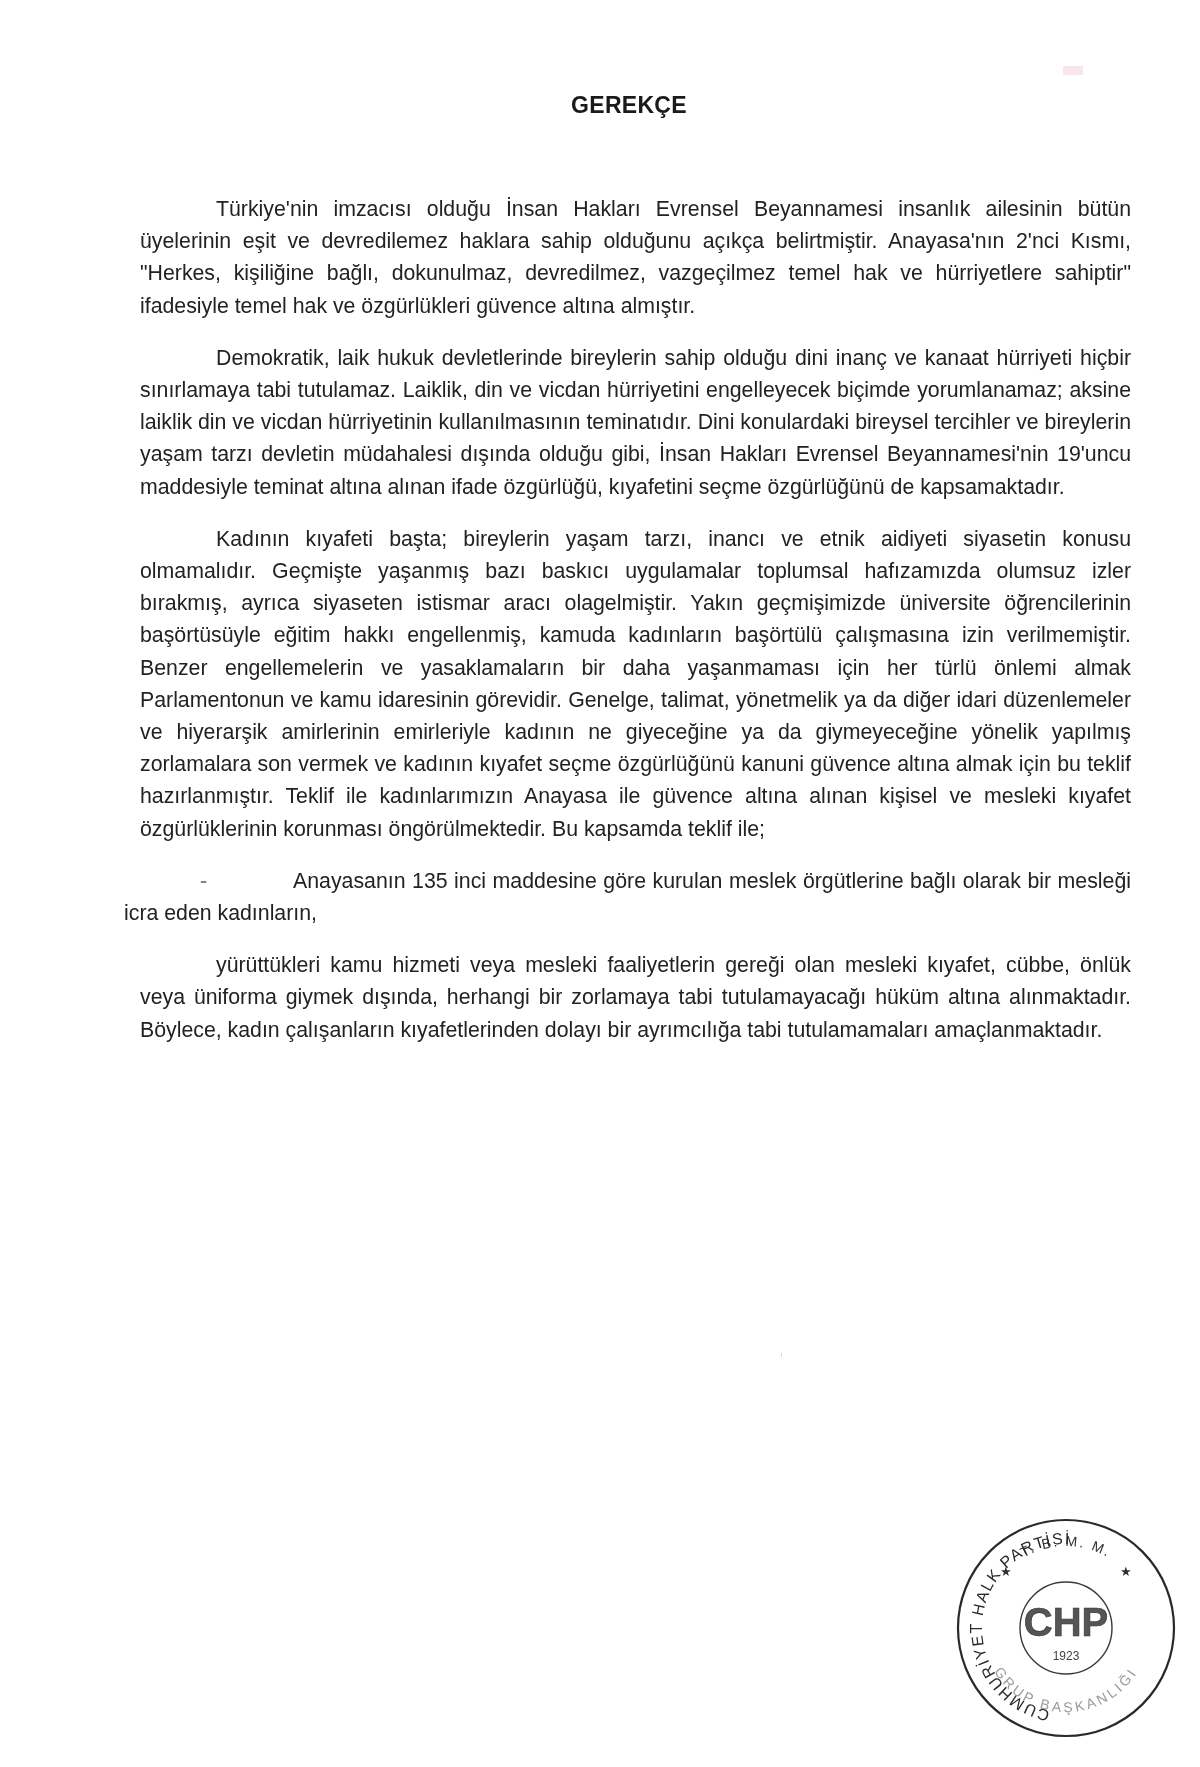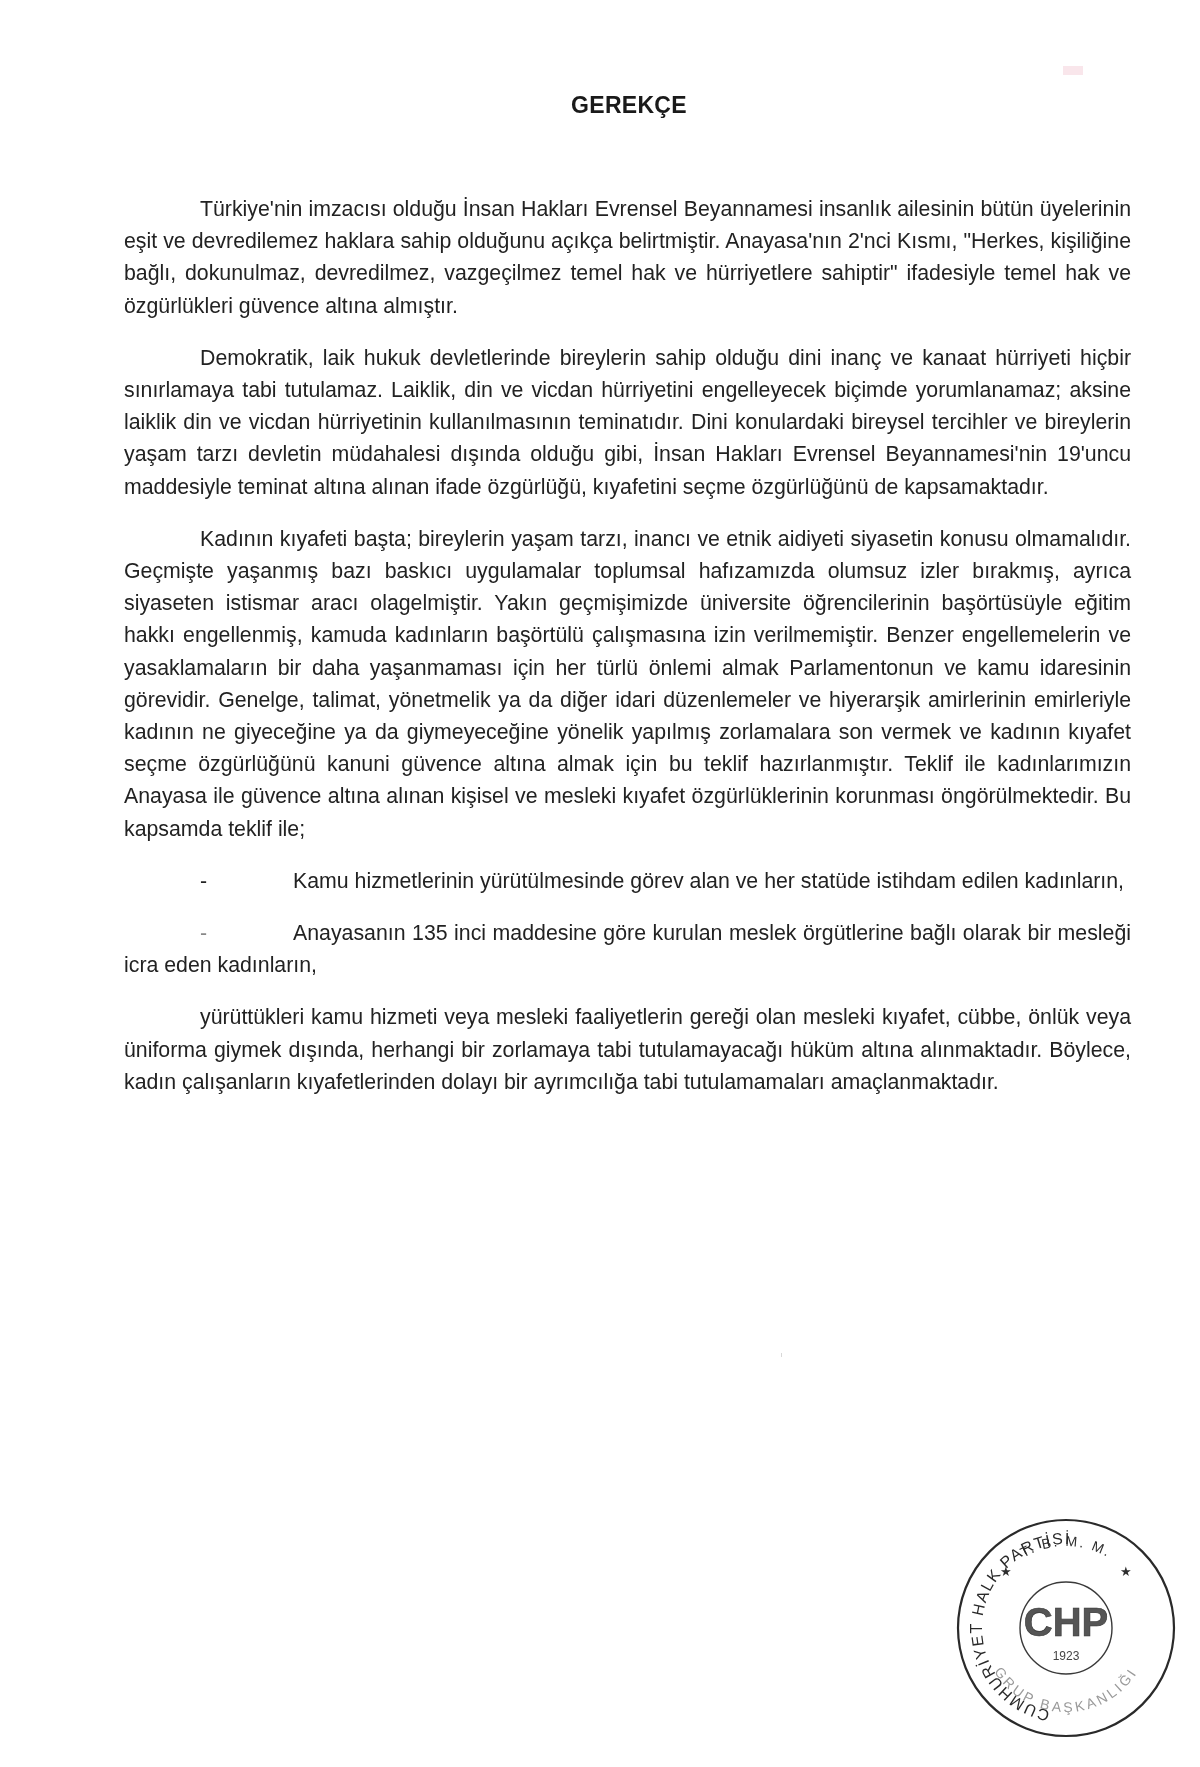--- a/index.html
+++ b/index.html
@@ -13,21 +13,21 @@
   }
   .title {
     position: absolute; top: 92px; left: 0; width: 1258px; text-align: center;
     font-weight: bold; font-size: 23px; letter-spacing: 0.3px; color: #1a1a1a;
   }
   .doc {
     position: absolute; left: 124px; top: 193px; width: 1007px;
     font-size: 21.3px; line-height: 32.2px; text-align: justify;
     color: #222;
   }
-  .para { margin: 0 0 20px 0; text-indent: 76px; }
+  .para { margin: 0 0 20px 16px; text-indent: 76px; }
   .para.p3 { margin-bottom: 20px; }
   .bullet { position: relative; margin: 0 0 20px 0; text-indent: 169px; }
   .bullet .dash {
     position: absolute; left: 76px; top: 0; text-indent: 0;
   }
   .bullet.b2 .dash { color: #888; }
   .para.last { text-indent: 76px; }
   .stamp {
     position: absolute; left: 950px; top: 1512px; width: 232px; height: 232px;
   }
@@ -41,21 +41,20 @@
 
 <h1 class="title" style="margin:0;">GEREKÇE</h1>
 
 <div class="doc">
   <p class="para p1">Türkiye'nin imzacısı olduğu İnsan Hakları Evrensel Beyannamesi insanlık ailesinin bütün üyelerinin eşit ve devredilemez haklara sahip olduğunu açıkça belirtmiştir.  Anayasa'nın 2'nci Kısmı, "Herkes, kişiliğine bağlı, dokunulmaz, devredilmez, vazgeçilmez temel hak ve hürriyetlere sahiptir" ifadesiyle temel hak ve özgürlükleri güvence altına almıştır.</p>
   <p class="para p2">Demokratik, laik hukuk devletlerinde bireylerin sahip olduğu dini inanç ve kanaat hürriyeti hiçbir sınırlamaya tabi tutulamaz. Laiklik, din ve vicdan hürriyetini engelleyecek biçimde yorumlanamaz; aksine laiklik din ve vicdan hürriyetinin kullanılmasının teminatıdır. Dini konulardaki bireysel tercihler ve bireylerin yaşam tarzı devletin müdahalesi dışında olduğu gibi, İnsan Hakları Evrensel Beyannamesi'nin 19'uncu maddesiyle teminat altına alınan ifade özgürlüğü, kıyafetini seçme özgürlüğünü de kapsamaktadır.</p>
   <p class="para p3">Kadının kıyafeti başta; bireylerin yaşam tarzı, inancı ve etnik aidiyeti siyasetin konusu olmamalıdır. Geçmişte yaşanmış bazı baskıcı uygulamalar toplumsal hafızamızda olumsuz izler bırakmış, ayrıca siyaseten istismar aracı olagelmiştir. Yakın geçmişimizde üniversite öğrencilerinin başörtüsüyle eğitim hakkı engellenmiş, kamuda kadınların başörtülü çalışmasına izin verilmemiştir. Benzer engellemelerin ve yasaklamaların bir daha yaşanmaması için her türlü önlemi almak Parlamentonun ve kamu idaresinin görevidir. Genelge, talimat, yönetmelik ya da diğer idari düzenlemeler ve hiyerarşik amirlerinin emirleriyle kadının ne giyeceğine ya da giymeyeceğine yönelik yapılmış zorlamalara son vermek ve kadının kıyafet seçme özgürlüğünü kanuni güvence altına almak için bu teklif hazırlanmıştır. Teklif ile kadınlarımızın Anayasa ile güvence altına alınan kişisel ve mesleki kıyafet özgürlüklerinin korunması öngörülmektedir. Bu kapsamda teklif ile;</p>
 
   <div class="bullet b1">
     <span class="dash">-</span>
-    <span>Kamu hizmetlerinin yürütülmesinde görev alan ve her statüde istihdam edilen kadınların,</span>
   </div>
   <div class="bullet b2">
     <span class="dash">-</span>
     <span>Anayasanın 135 inci maddesine göre kurulan meslek örgütlerine bağlı olarak bir mesleği icra eden kadınların,</span>
   </div>
 
   <p class="para last">yürüttükleri kamu hizmeti veya mesleki faaliyetlerin gereği olan mesleki kıyafet, cübbe, önlük veya üniforma giymek dışında, herhangi bir zorlamaya tabi tutulamayacağı hüküm altına alınmaktadır. Böylece, kadın çalışanların kıyafetlerinden dolayı bir ayrımcılığa tabi tutulamamaları amaçlanmaktadır.</p>
 </div>
 
 <div class="speck"></div>

